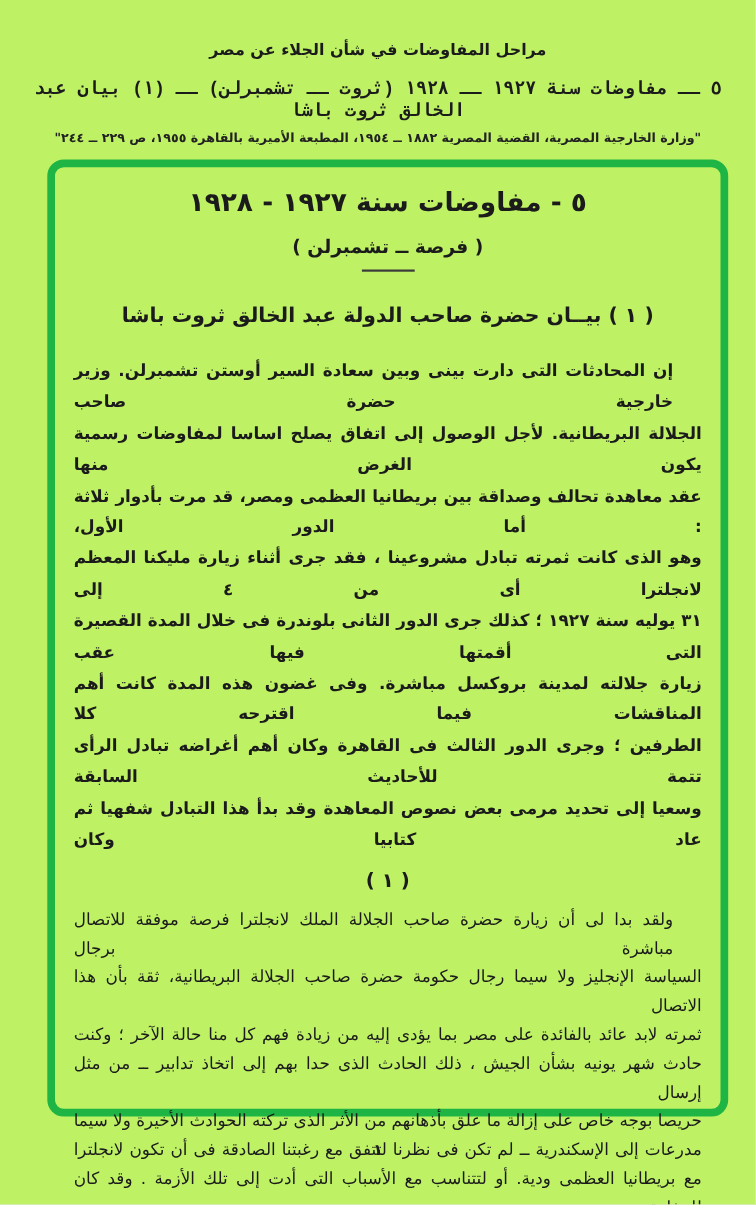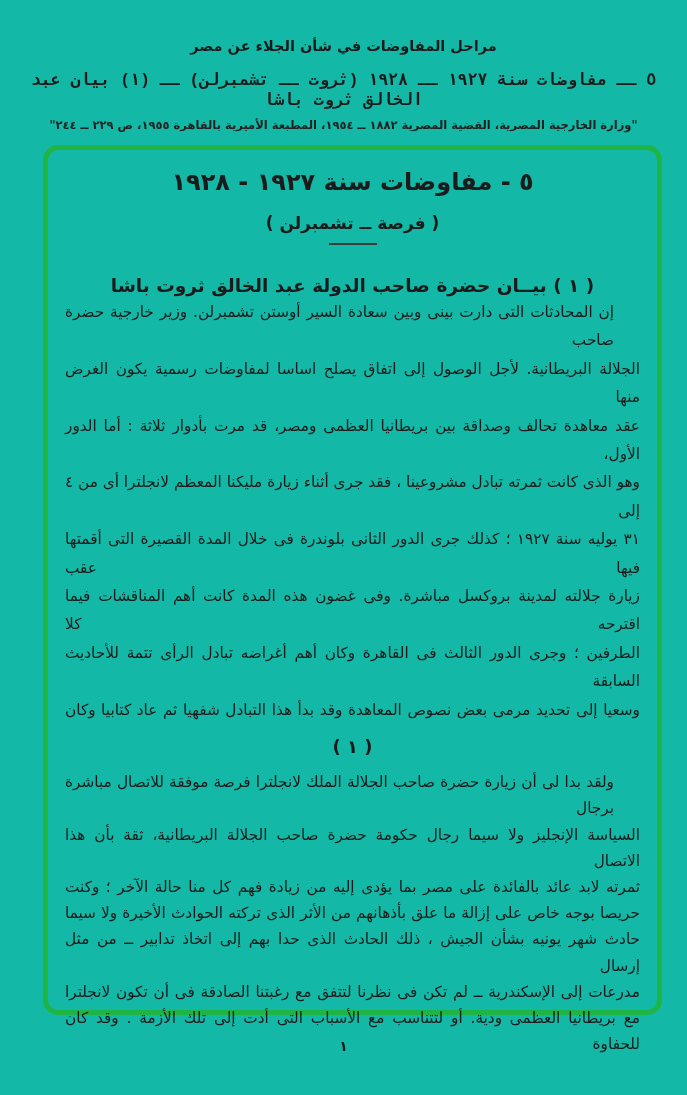--- a/index.html
+++ b/index.html
@@ -1,20 +1,20 @@
 <!DOCTYPE html>
 <html lang="ar" dir="rtl"><head>
 <meta charset="utf-8">
 <style>
   html,body{margin:0;padding:0;background:#e8e8e8;}
   .page{
     position:relative;
     width:687px;height:1095px;
     margin:0 auto;
-    background:#14b8a6;
+    background:#bef264;
     color:#1b1b1b;
     font-family:"DejaVu Sans", sans-serif;
     direction:rtl;
     overflow:hidden;
   }
   
   .running-head{
     position:absolute;top:38px;left:0;right:0;
     text-align:center;
   }
@@ -30,21 +30,21 @@
   .head-citation{
     font-size:11.5px;font-weight:bold;color:#222;
     margin:0;
   }
   
   .frame{
     position:absolute;
     left:43px;top:145px;
     width:619px;height:870px;
     box-sizing:border-box;
-    border:5px solid #ec4899;
+    border:7px solid #ec4899;
     border-radius:15px;
     background:transparent;
   }
   .frame-inner{
     box-sizing:border-box;
     width:100%;height:100%;
     padding:0 17px;
   }
   .doc-title{
     margin:18px 0 0 0;
@@ -60,21 +60,21 @@
   .subtitle-rule{
     width:48px;height:2px;background:#3a3a3a;
     margin:10px auto 0 auto;
   }
   .section-heading{
     margin:30px 0 0 0;
     text-align:center;
     font-size:18.5px;font-weight:600;
   }
   .paragraph{margin:0;}
-  .para-1{margin-top:2px;}
+  .para-1{margin-top:25px;font-weight:bold;}
   .para-2{margin-top:12px;}
   .text-line{
     font-size:15.3px;
     line-height:28.4px;
     text-align:justify;
     text-align-last:justify;
     white-space:normal;
   }
   .para-2 .text-line{line-height:26.2px;}
   .text-line.first-line{padding-right:26px;}
@@ -122,22 +122,22 @@
           <div class="text-line">الطرفين ؛ وجرى الدور الثالث فى القاهرة وكان أهم أغراضه تبادل الرأى تتمة للأحاديث السابقة</div>
           <div class="text-line">وسعيا إلى تحديد مرمى بعض نصوص المعاهدة وقد بدأ هذا التبادل شفهيا ثم عاد كتابيا وكان</div>
         </div>
 
       <div class="section-marker">( ١ )</div>
 
       <div class="paragraph para-2">
           <div class="text-line first-line">ولقد بدا لى أن زيارة حضرة صاحب الجلالة الملك لانجلترا فرصة موفقة للاتصال مباشرة برجال</div>
           <div class="text-line">السياسة الإنجليز ولا سيما رجال حكومة حضرة صاحب الجلالة البريطانية، ثقة بأن هذا الاتصال</div>
           <div class="text-line">ثمرته لابد عائد بالفائدة على مصر بما يؤدى إليه من زيادة فهم كل منا حالة الآخر ؛ وكنت</div>
+          <div class="text-line">حادث شهر يونيه بشأن الجيش ، ذلك الحادث الذى حدا بهم إلى اتخاذ تدابير ــ من مثل إرسال</div>
           <div class="text-line">حريصا بوجه خاص على إزالة ما علق بأذهانهم من الأثر الذى تركته الحوادث الأخيرة ولا سيما</div>
-          <div class="text-line">حادث شهر يونيه بشأن الجيش ، ذلك الحادث الذى حدا بهم إلى اتخاذ تدابير ــ من مثل إرسال</div>
           <div class="text-line">مدرعات إلى الإسكندرية ــ لم تكن فى نظرنا لتتفق مع رغبتنا الصادقة فى أن تكون لانجلترا</div>
           <div class="text-line">مع بريطانيا العظمى ودية. أو لتتناسب مع الأسباب التى أدت إلى تلك الأزمة . وقد كان للحفاوة</div>
         </div>
 
     </div>
   </div>
 
   <div class="page-number">١</div>
 
 </div>

